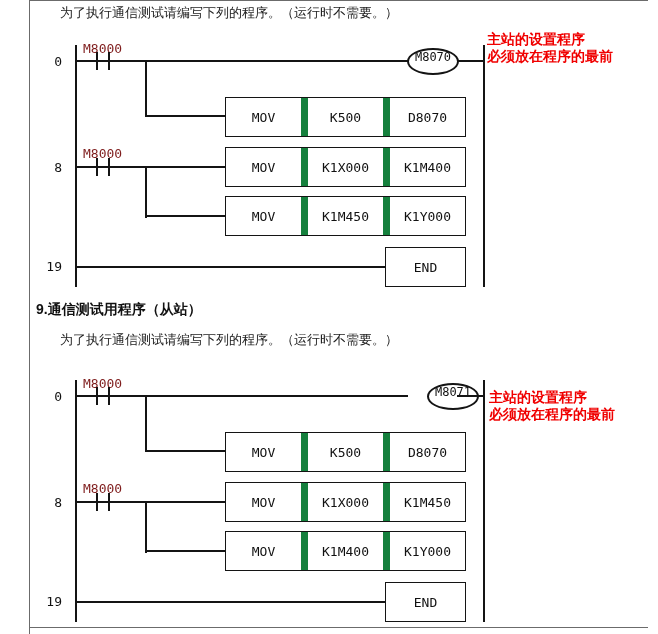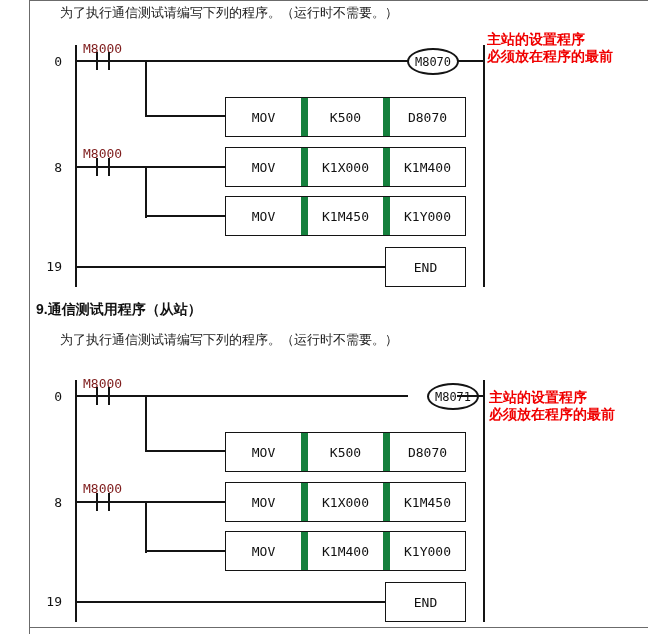--- a/index.html
+++ b/index.html
@@ -28,21 +28,21 @@
   .ibox .cell { flex:1; display:flex; align-items:center; justify-content:center;
                 font:13px "DejaVu Sans Mono", monospace; color:#111;
                 border-left:7px solid #15803d; }
   .ibox .cell:first-child { border-left:none; }
 
   .endbox { position:absolute; width:81px; height:40px; border:1px solid #141414; background:#fff;
             display:flex; align-items:center; justify-content:center;
             font:13px "DejaVu Sans Mono", monospace; color:#111; }
 
   .coil { position:absolute; width:52px; height:27px; border:2px solid #141414; border-radius:50%;
-          background:#fff; display:flex; align-items:center; justify-content:center;
+          background:#fff; display:flex; justify-content:center;
           font:12px "DejaVu Sans Mono", monospace; color:#111; }
 
   .annot { position:absolute; color:#f00000; font-size:14px; font-weight:bold;
            line-height:17px; white-space:nowrap; }
 </style>
 </head>
 <body>
 
 <div class="page">
 

